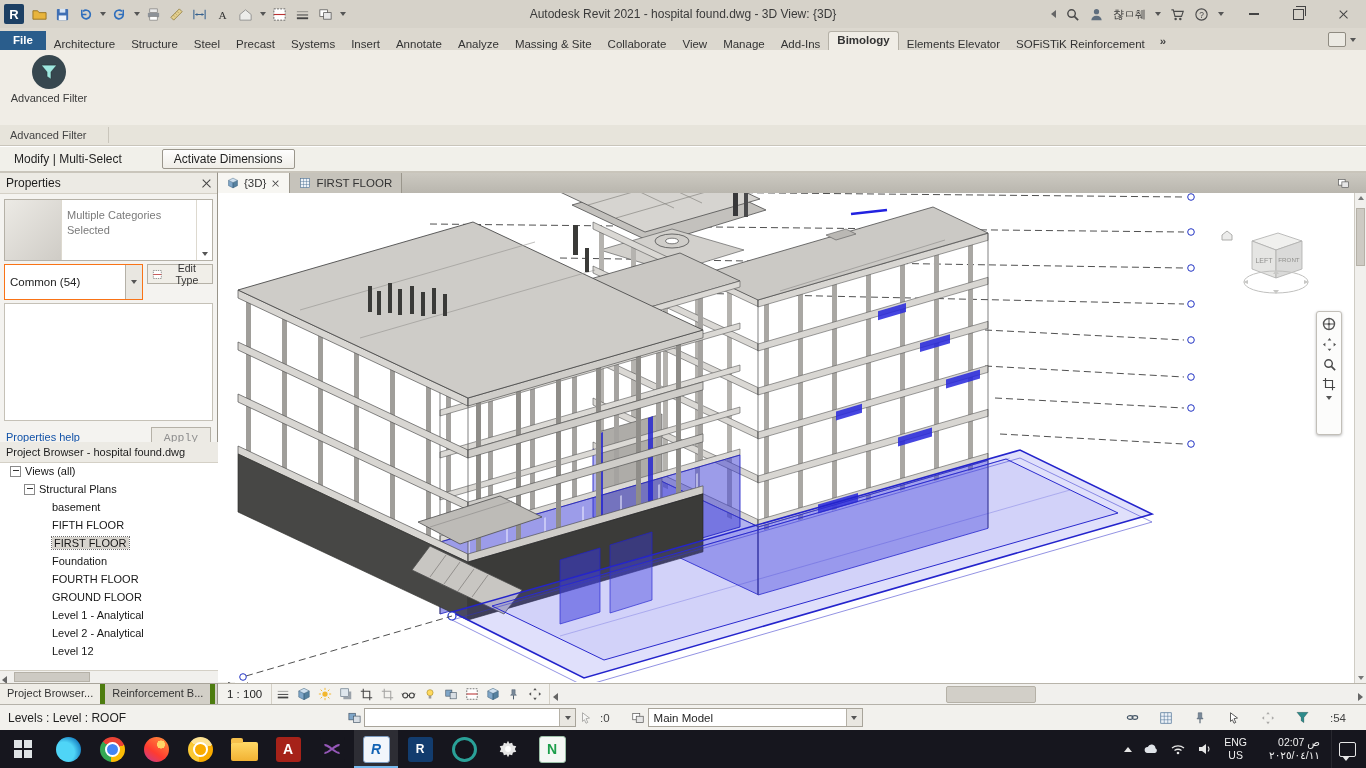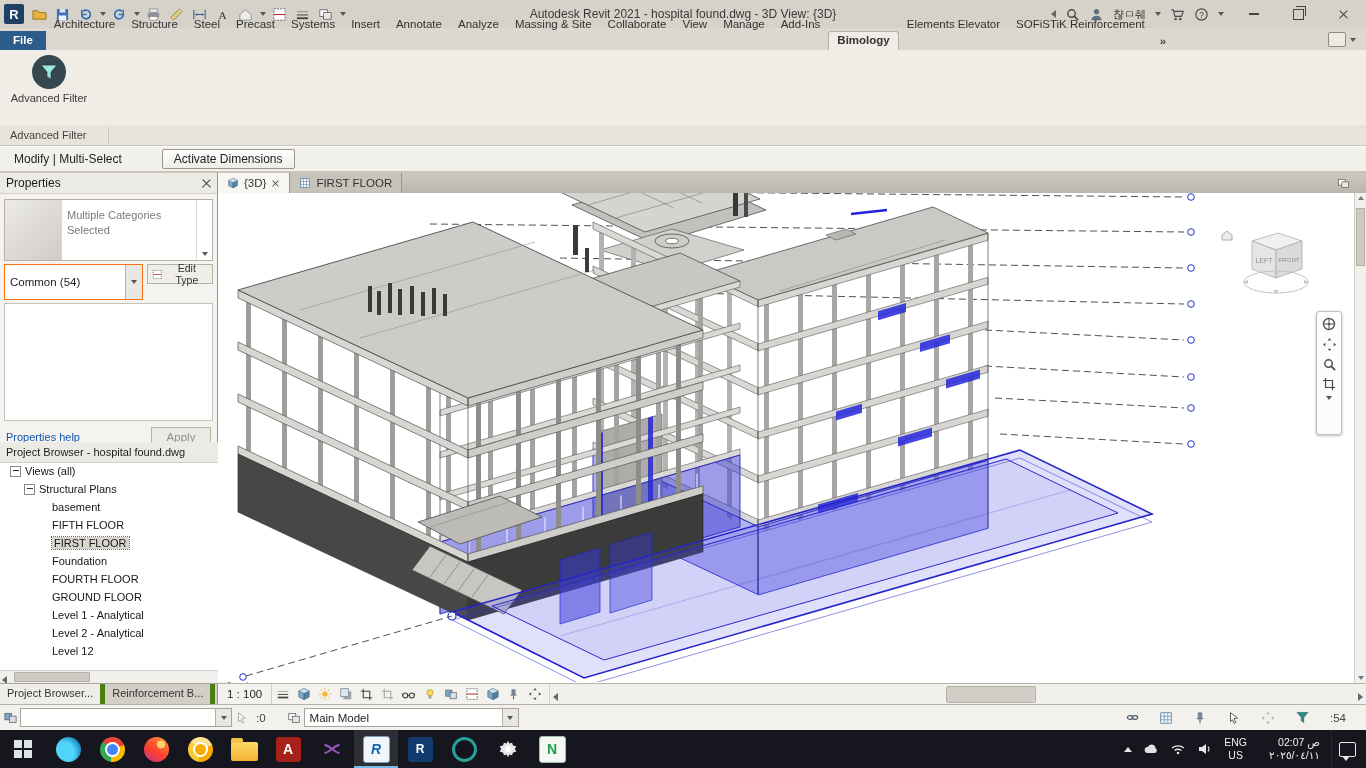--- a/index.html
+++ b/index.html
@@ -23,21 +23,21 @@
 .win-title{position:absolute;left:50%;transform:translateX(-50%);top:7px;font-size:12px;color:#3a3a3a;white-space:nowrap}
 .title-right{position:absolute;right:142px;top:0;height:28px;display:flex;align-items:center;gap:9px;font-size:12px;color:#333}
 .user-name{max-width:56px;overflow:hidden;white-space:nowrap;font-size:11px}
 .win-controls{position:absolute;right:0;top:0;height:28px;display:flex}
 .winbtn{width:45px;height:28px;display:flex;align-items:center;justify-content:center}
 .min-glyph{width:10px;height:1.5px;background:#444}
 .max-glyph{width:9px;height:9px;border:1.4px solid #444;position:relative}
 .max-glyph::before{content:"";position:absolute;left:2px;top:-4px;width:9px;height:9px;border:1.4px solid #444;border-bottom:none;border-left:none}
 
 #tabbar{position:absolute;left:0;top:28px;width:1366px;height:22px;background:#dcd8cf;border-bottom:1px solid #c8c4ba;display:flex;align-items:flex-end;font-size:11.5px;color:#333;white-space:nowrap}
-.rtab{padding:3px 8px 20px}
+.rtab{padding:3px 8px 0}
 .rtab.file{background:#2a5d8c;color:#fff;font-weight:bold;padding:3px 13px 4px}
 .rtab.active{background:#f0ede6;border:1px solid #b5b1a7;border-bottom:none;border-radius:3px 3px 0 0;font-weight:bold;padding:2px 8px 4px}
 .overflow{padding:3px 7px;color:#444;font-weight:bold}
 .ribbon-opts{margin-left:auto;display:flex;align-items:center;gap:4px;padding:0 10px 3px}
 .ropt{width:16px;height:13px;border:1px solid #8f8b81;border-radius:2px;background:#eceae3}
 
 #ribbonbody{position:absolute;left:0;top:50px;width:1366px;height:75px;background:#f0ede6;border-bottom:1px solid #d8d4ca}
 .bigbtn{position:absolute;left:10px;top:5px;width:78px;height:64px;display:flex;flex-direction:column;align-items:center;gap:3px}
 .funnel-wrap{width:34px;height:34px;border-radius:50%;background:#37474f;display:flex;align-items:center;justify-content:center}
 .biglabel{font-size:11px;color:#3a3a3a;text-align:center}
@@ -56,21 +56,21 @@
 .tstext{flex:1;font-size:11px;color:#7a7a7a;padding:8px 5px;line-height:1.35}
 .tsbtn{width:15px;border-left:1px solid #ddd9cf;display:flex;align-items:flex-end;justify-content:center;padding-bottom:4px}
 .filterrow{margin:3px 4px;display:flex;gap:4px}
 .combo{flex:1;height:36px;background:#fff;border:1px solid #f97316;display:flex;align-items:center;font-size:11.5px;color:#222;box-sizing:border-box}
 .combo .val{flex:1;padding:0 5px;white-space:nowrap;overflow:hidden}
 .combo .dd{width:16px;align-self:stretch;background:#e9e7e1;border-left:1px solid #b5b1a7;display:flex;align-items:center;justify-content:center}
 .edittype{width:66px;height:20px;font-size:10.5px;display:flex;align-items:center;gap:3px;background:#f0eee8;border:1px solid #b5b1a7;color:#333;padding:0 4px;font-family:inherit}
 .propgrid{margin:3px 4px;height:116px;background:#fff;border:1px solid #c5c1b7}
 .propfoot{display:flex;align-items:center;justify-content:space-between;padding:3px 6px}
 .propfoot a{font-size:11px;color:#1353a8;text-decoration:underline}
-.applybtn{width:60px;height:20px;font-size:11.5px;color:#8f8f8f;background:#eceae4;border:1px solid #b5b1a7;font-family:Liberation Sans, sans-serif}
+.applybtn{width:60px;height:20px;font-size:11.5px;color:#8f8f8f;background:#eceae4;border:1px solid #b5b1a7;font-family:Liberation Mono, monospace}
 
 #browserpanel{position:absolute;left:0;top:442px;width:248px;height:241px;background:#fff;border-right:1px solid #98948a;box-sizing:border-box}
 .tree{position:absolute;top:20px;left:0;right:12px;bottom:12px;overflow:hidden;font-size:11px;color:#161616}
 .trow{height:18px;display:flex;align-items:center;gap:4px;padding-left:10px;white-space:nowrap}
 .trow.d1{padding-left:24px}
 .trow.d2{padding-left:52px}
 .exp{width:9px;height:9px;border:1px solid #8a8a8a;background:#fff;position:relative;flex:none}
 .exp::after{content:"";position:absolute;left:1.5px;right:1.5px;top:3.5px;height:1px;background:#333}
 .trow.selected .tlabel{background:#d8d5cf;outline:1px dotted #6f6f6f;padding:0 2px}
 .vscroll{position:absolute;right:0;top:20px;bottom:12px;width:12px;background:#f1f0ed;border-left:1px solid #d4d0c6}
@@ -864,20 +864,21 @@
         </svg>
       </span>
     <div class="hscroll2">
       <span style="position:absolute;left:3px;top:6px"><span class="tri-l"></span></span>
       <span class="hthumb2"></span>
       <span style="position:absolute;right:3px;top:6px"><span class="tri-r"></span></span>
     </div>
   </div>
 
   <div id="statusbar">
+    <span class="sbleft">Levels : Level : ROOF</span>
     <span class="sbicon">
         <svg width="15" height="15">
           <use href="#i-worksets"></use>
         </svg>
       </span>
     <span class="sbcombo" style="width:212px">
       <span class="val"></span>
       <span class="dd">
           <span class="caret"></span>
         </span>

